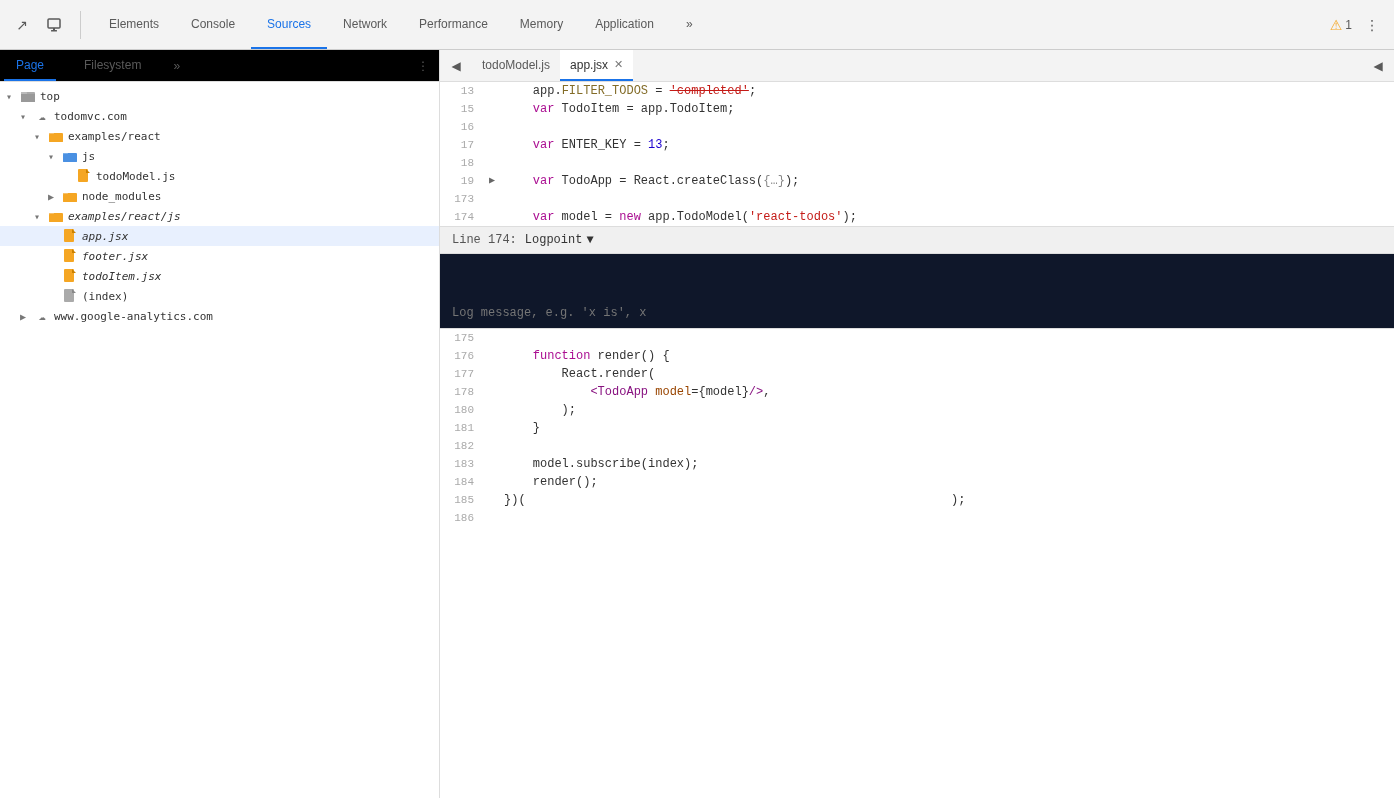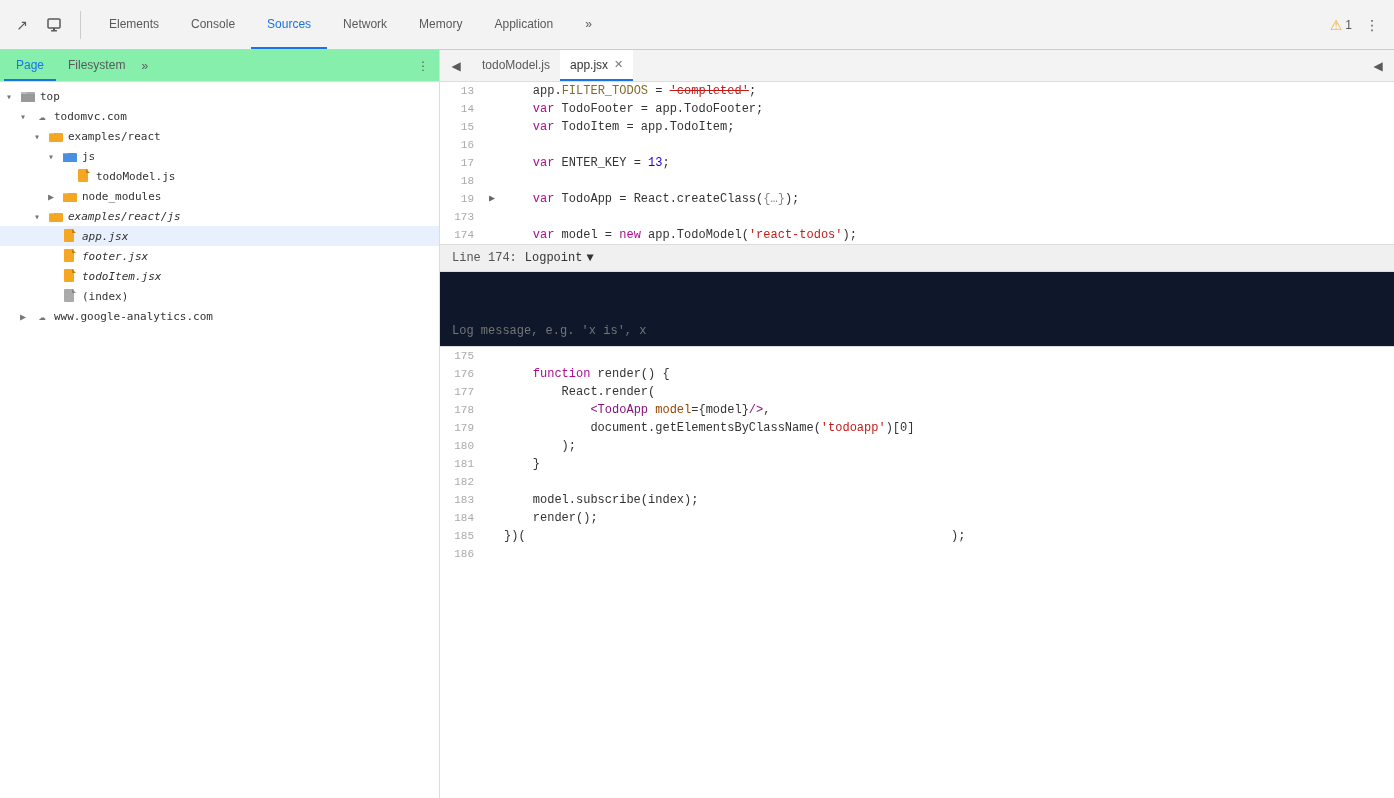--- a/index.html
+++ b/index.html
@@ -79,22 +79,23 @@
       border-right: 1px solid #ddd;
       display: flex;
       flex-direction: column;
       overflow: hidden;
     }
     .sidebar-tabs {
       display: flex;
       align-items: center;
       border-bottom: 1px solid #ddd;
       padding: 0 4px;
-      background: #86efac;
+      background: #000000;
       height: 32px;
+      gap: 16px;
     }
     .sidebar-tab {
       padding: 0 12px;
       height: 100%;
       display: flex;
       align-items: center;
       cursor: pointer;
       font-size: 12px;
       color: #5a5a5a;
       border-bottom: 2px solid transparent;
@@ -327,20 +328,23 @@
     <div class="top-tab">
       <span>Console</span>
     </div>
     <div class="top-tab active">
       <span>Sources</span>
     </div>
     <div class="top-tab">
       <span>Network</span>
     </div>
     <div class="top-tab">
+      <span>Performance</span>
+    </div>
+    <div class="top-tab">
       <span>Memory</span>
     </div>
     <div class="top-tab">
       <span>Application</span>
     </div>
     <div class="top-tab">
       <span>»</span>
     </div>
   </div>
   <div class="top-bar-right">
@@ -517,25 +521,20 @@
     </div>
 
     <div class="code-editor">
 
       <div class="code-line">
         <span class="line-num">13</span>
         <span class="line-arrow"></span>
         <span class="line-content">    <span class="var">app.</span><span class="prop">FILTER_TODOS</span><span class="var"> = </span><span class="str" style="color:#c41a16; text-decoration:line-through">'completed'</span><span class="var">;</span></span>
       </div>
 
-      <div class="code-line">
-        <span class="line-num">14</span>
-        <span class="line-arrow"></span>
-        <span class="line-content">    <span class="kw">var</span><span class="var"> TodoFooter = app.TodoFooter;</span></span>
-      </div>
 
       <div class="code-line">
         <span class="line-num">15</span>
         <span class="line-arrow"></span>
         <span class="line-content">    <span class="kw">var</span><span class="var"> TodoItem = app.TodoItem;</span></span>
       </div>
 
       <div class="code-line">
         <span class="line-num">16</span>
         <span class="line-arrow"></span>
@@ -602,25 +601,20 @@
         <span class="line-arrow"></span>
         <span class="line-content">        React.render(</span>
       </div>
 
       <div class="code-line">
         <span class="line-num">178</span>
         <span class="line-arrow"></span>
         <span class="line-content">            <span class="tag">&lt;TodoApp</span> <span class="attr">model</span><span class="var">={model}</span><span class="tag">/&gt;</span><span class="var">,</span></span>
       </div>
 
-      <div class="code-line">
-        <span class="line-num">179</span>
-        <span class="line-arrow"></span>
-        <span class="line-content">            <span class="var">document.getElementsByClassName(</span><span class="str">'todoapp'</span><span class="var">)[0]</span></span>
-      </div>
 
       <div class="code-line">
         <span class="line-num">180</span>
         <span class="line-arrow"></span>
         <span class="line-content">        );</span>
       </div>
 
       <div class="code-line">
         <span class="line-num">181</span>
         <span class="line-arrow"></span>

